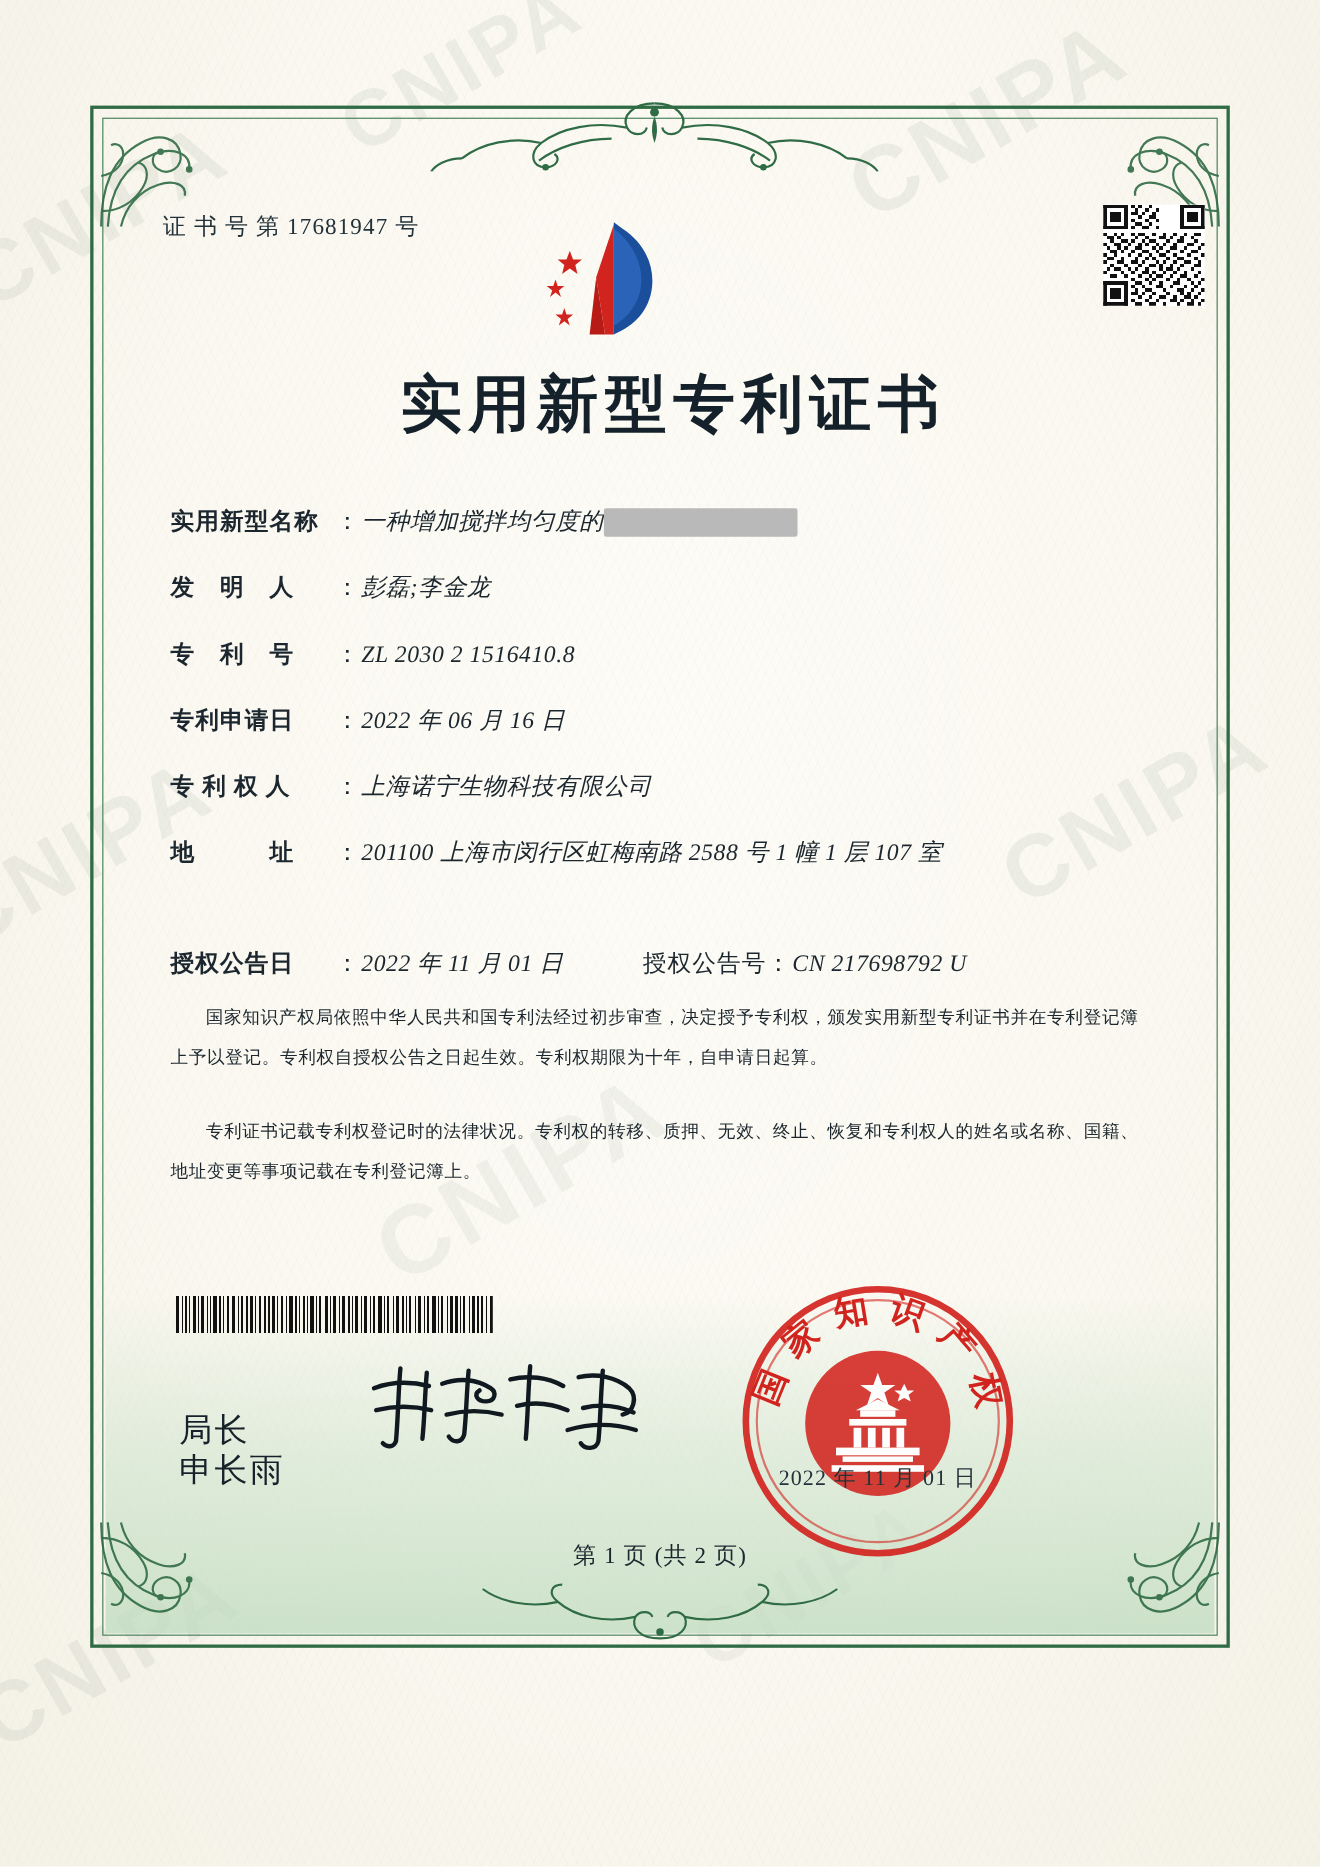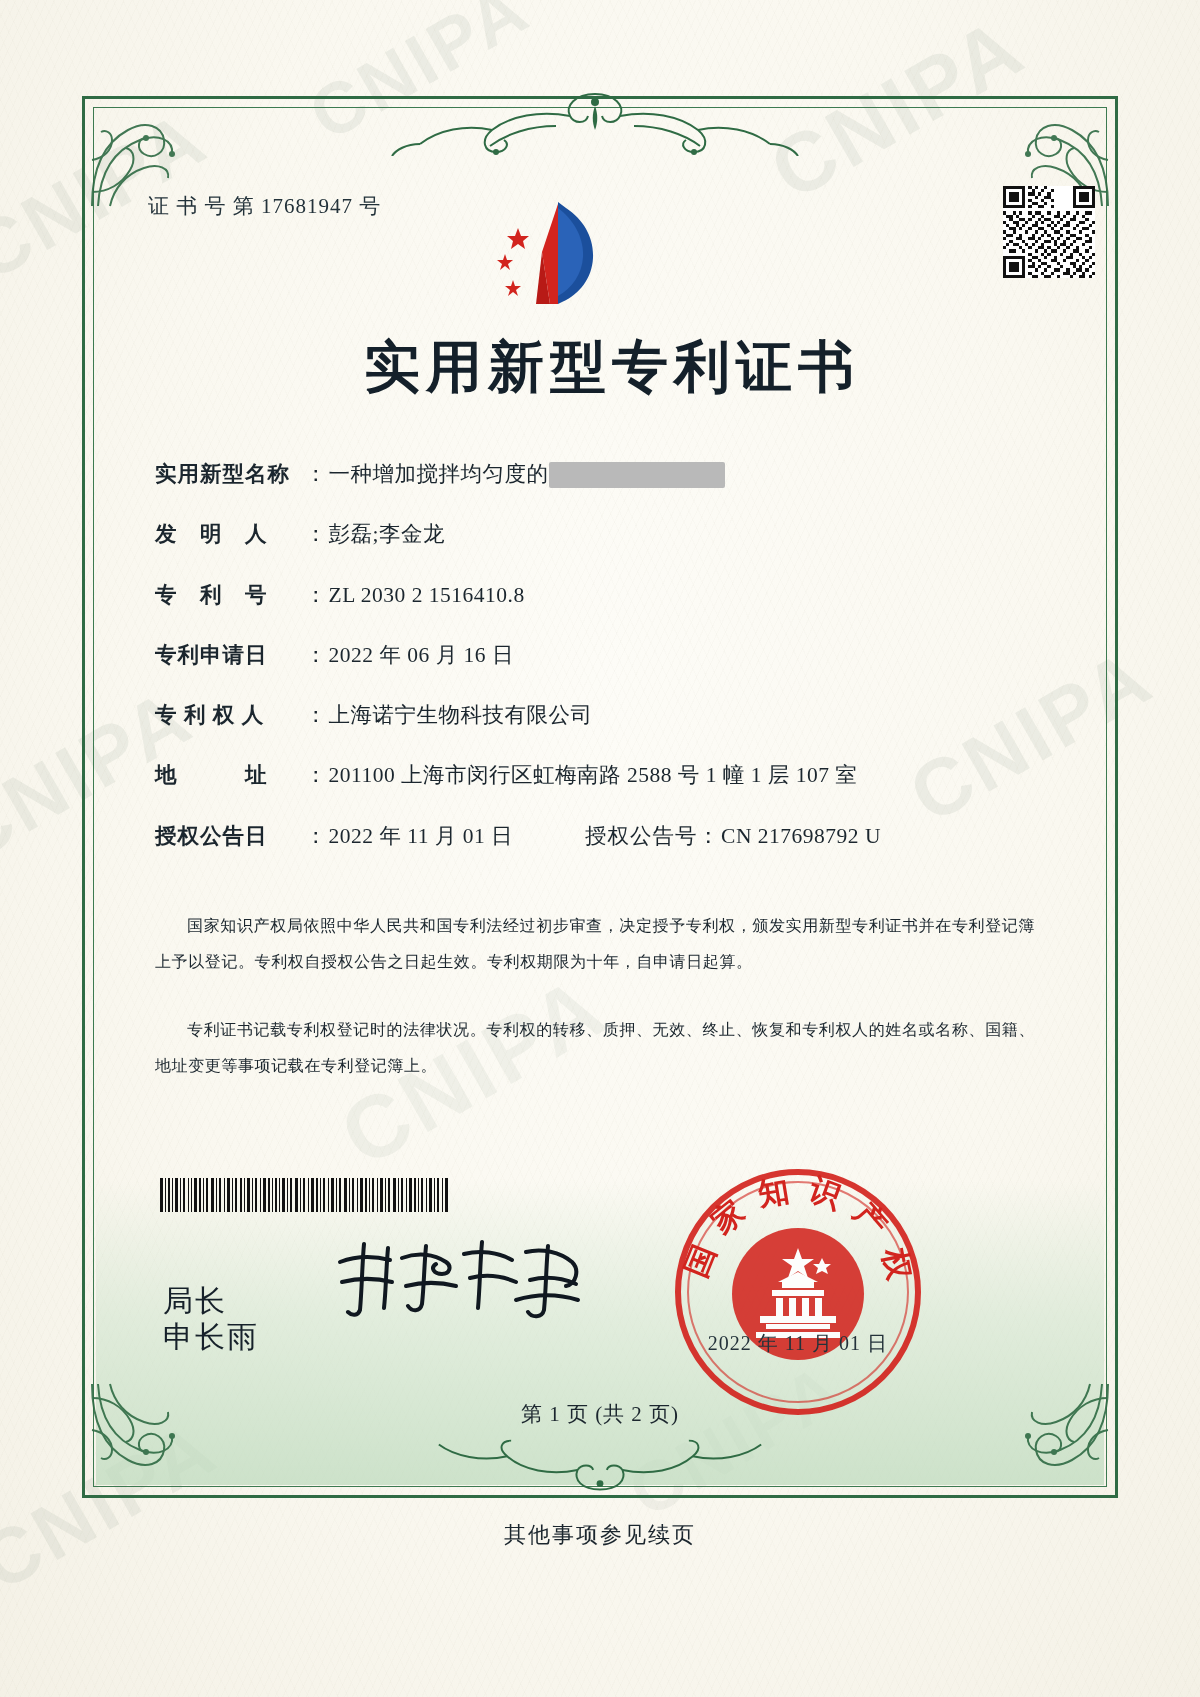--- a/index.html
+++ b/index.html
@@ -171,31 +171,32 @@
     line-height: 1.2;
   }
   .lbl {
     width: 150px;
     flex: 0 0 150px;
     white-space: pre;
     letter-spacing: 1px;
     font-weight: bold;
   }
   .colon { margin-right: 2px; }
-  .val { letter-spacing: .5px; }
+  .val { letter-spacing: .5px; font-style: italic; }
   .val .redacted {
     display: inline-block;
     background: #b9b9b9;
     color: transparent;
     border-radius: 2px;
     filter: blur(0.4px);
   }
   .row.inline-two .second-lbl {
     margin-left: 72px;
     letter-spacing: 1px;
+    margin-top: 40px;
   }
 
   
   .para {
     position: absolute;
     left: 155px;
     width: 880px;
     font-size: 16px;
     line-height: 36px;
     color: #1b262e;
@@ -774,14 +775,13 @@
         <path id="sealArc" d="M 126,126 m -92,0 a 92,92 0 1,1 184,0" transform="rotate(-7 126 126)"></path>
       </defs>
       <text font-family="&quot;DejaVu Serif&quot;, serif" font-size="31" font-weight="bold" fill="#d2241e" letter-spacing="16">
         <textPath href="#sealArc" startOffset="8%">国家知识产权局</textPath>
       </text>
     </svg>
   </div>
   <div class="seal-date">2022 年 11 月 01 日</div>
 
   <div class="page-no">第 1 页 (共 2 页)</div>
-  <div class="footer-note">其他事项参见续页</div>
 </div>
 
 </body></html>

